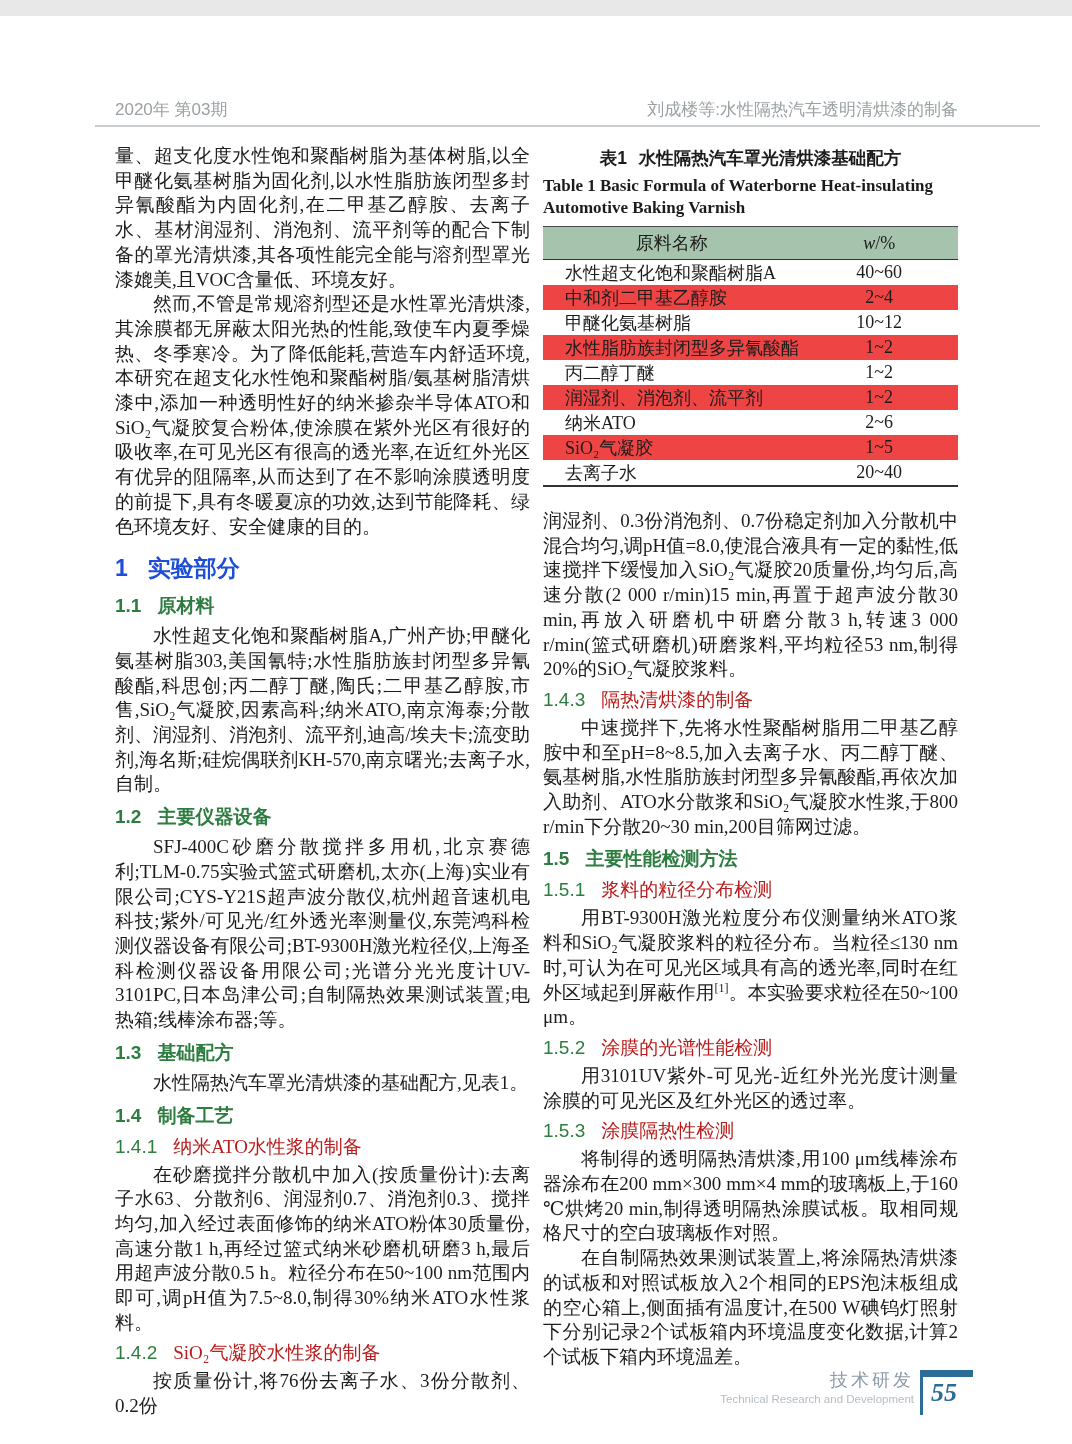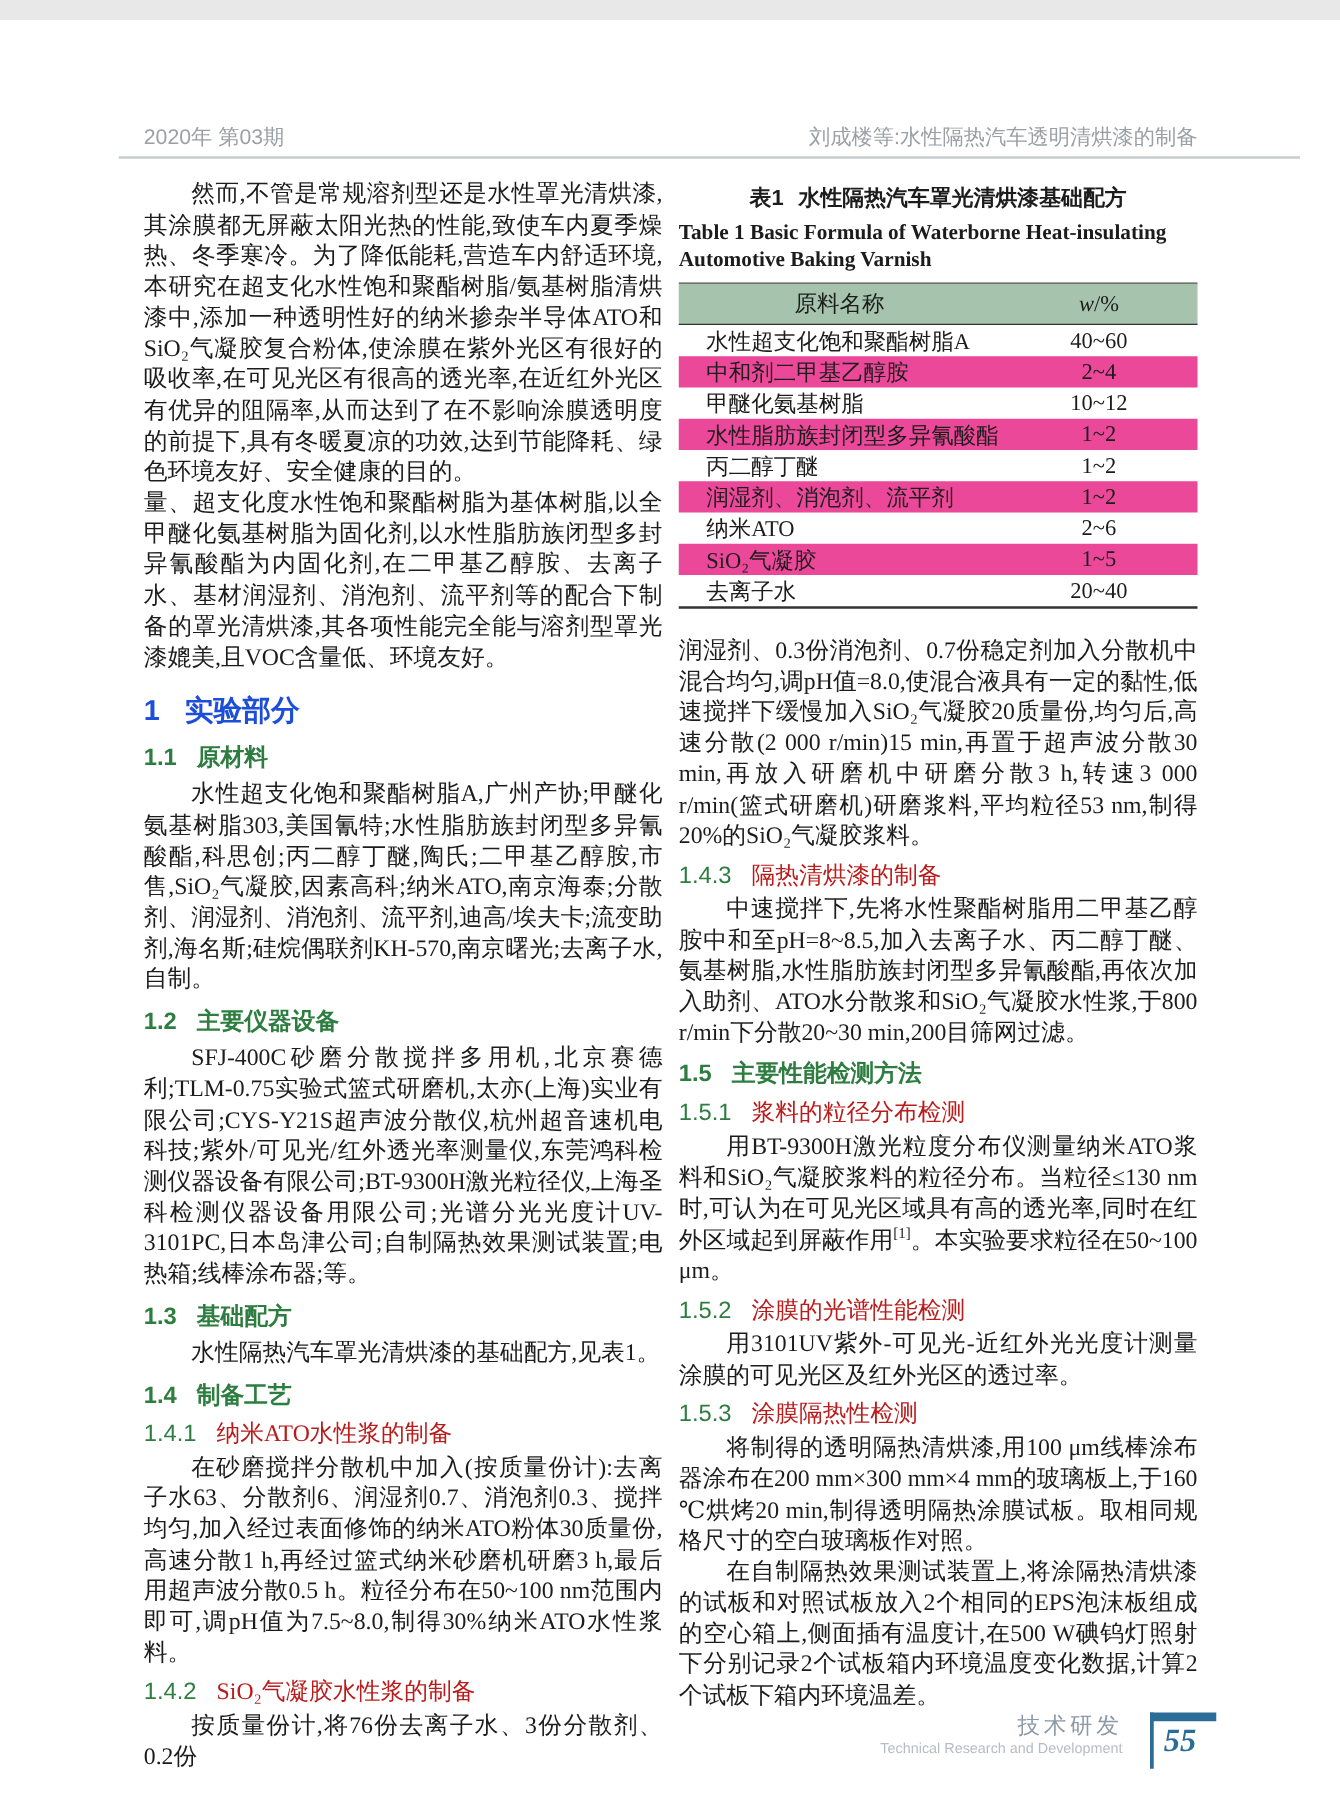--- a/index.html
+++ b/index.html
@@ -37,44 +37,44 @@
       font-weight:bold;font-size:17.5px;margin:2px 0 5px 0;}
   .tbl-cap-cn .capnum{margin-right:12px;}
   .tbl-cap-en{font-weight:bold;font-size:17px;line-height:22px;margin:0 0 7px 0;}
   table.t1{width:100%;border-collapse:collapse;font-size:18px;
       border-top:1.5px solid #4a4a4a;border-bottom:2px solid #333;}
   table.t1 th{background:#a6c4ad;font-weight:normal;height:30px;
       border-bottom:1.5px solid #333;}
   table.t1 td{height:25px;padding:0;}
   table.t1 td.nm{text-align:left;padding-left:22px;width:62%;}
   table.t1 td.vl,table.t1 th.vl{text-align:center;width:38%;}
-  table.t1 tr.alt{background:#ec4899;}
+  table.t1 tr.alt{background:#ef4444;}
   .wi{font-style:italic;}
   
-  .ft-text{position:absolute;top:1352px;right:174px;text-align:right;
+  .ft-text{position:absolute;top:1352px;right:158px;text-align:right;
     font-family:"Liberation Sans","DejaVu Sans",sans-serif;}
   .ft-cn{font-size:18px;color:#8b99a6;letter-spacing:3px;}
   .ft-en{font-size:11.5px;color:#b5bdc4;margin-top:1px;}
   .pgbox{position:absolute;top:1354px;left:920px;width:50px;height:38px;
     border-top:7px solid #2b6d97;border-left:3px solid #2b6d97;}
   .pgnum{font-family:"Liberation Serif","DejaVu Serif",serif;font-style:italic;font-weight:bold;
     font-size:26px;color:#2b6d97;padding:2px 0 0 8px;line-height:28px;}
 </style>
 </head>
 <body>
 
 <div class="page">
 
   <div class="hdr-left">2020年 第03期</div>
   <div class="hdr-right">刘成楼等:水性隔热汽车透明清烘漆的制备</div>
   <div class="hdr-rule"></div>
 
   <div class="col col-left">
+    <p class="para">量、超支化度水性饱和聚酯树脂为基体树脂,以全甲醚化氨基树脂为固化剂,以水性脂肪族闭型多封异氰酸酯为内固化剂,在二甲基乙醇胺、去离子水、基材润湿剂、消泡剂、流平剂等的配合下制备的罩光清烘漆,其各项性能完全能与溶剂型罩光漆媲美,且VOC含量低、环境友好。</p>
     <p class="para indent">然而,不管是常规溶剂型还是水性罩光清烘漆,其涂膜都无屏蔽太阳光热的性能,致使车内夏季燥热、冬季寒冷。为了降低能耗,营造车内舒适环境,本研究在超支化水性饱和聚酯树脂/氨基树脂清烘漆中,添加一种透明性好的纳米掺杂半导体ATO和SiO₂气凝胶复合粉体,使涂膜在紫外光区有很好的吸收率,在可见光区有很高的透光率,在近红外光区有优异的阻隔率,从而达到了在不影响涂膜透明度的前提下,具有冬暖夏凉的功效,达到节能降耗、绿色环境友好、安全健康的目的。</p>
-    <p class="para">量、超支化度水性饱和聚酯树脂为基体树脂,以全甲醚化氨基树脂为固化剂,以水性脂肪族闭型多封异氰酸酯为内固化剂,在二甲基乙醇胺、去离子水、基材润湿剂、消泡剂、流平剂等的配合下制备的罩光清烘漆,其各项性能完全能与溶剂型罩光漆媲美,且VOC含量低、环境友好。</p>
 
     <div class="h1">
       <span class="num">1</span><span>实验部分</span>
     </div>
 
     <div class="h2">
       <span class="num">1.1</span><span>原材料</span>
     </div>
     <p class="para indent">水性超支化饱和聚酯树脂A,广州产协;甲醚化氨基树脂303,美国氰特;水性脂肪族封闭型多异氰酸酯,科思创;丙二醇丁醚,陶氏;二甲基乙醇胺,市售,SiO₂气凝胶,因素高科;纳米ATO,南京海泰;分散剂、润湿剂、消泡剂、流平剂,迪高/埃夫卡;流变助剂,海名斯;硅烷偶联剂KH-570,南京曙光;去离子水,自制。</p>
 

